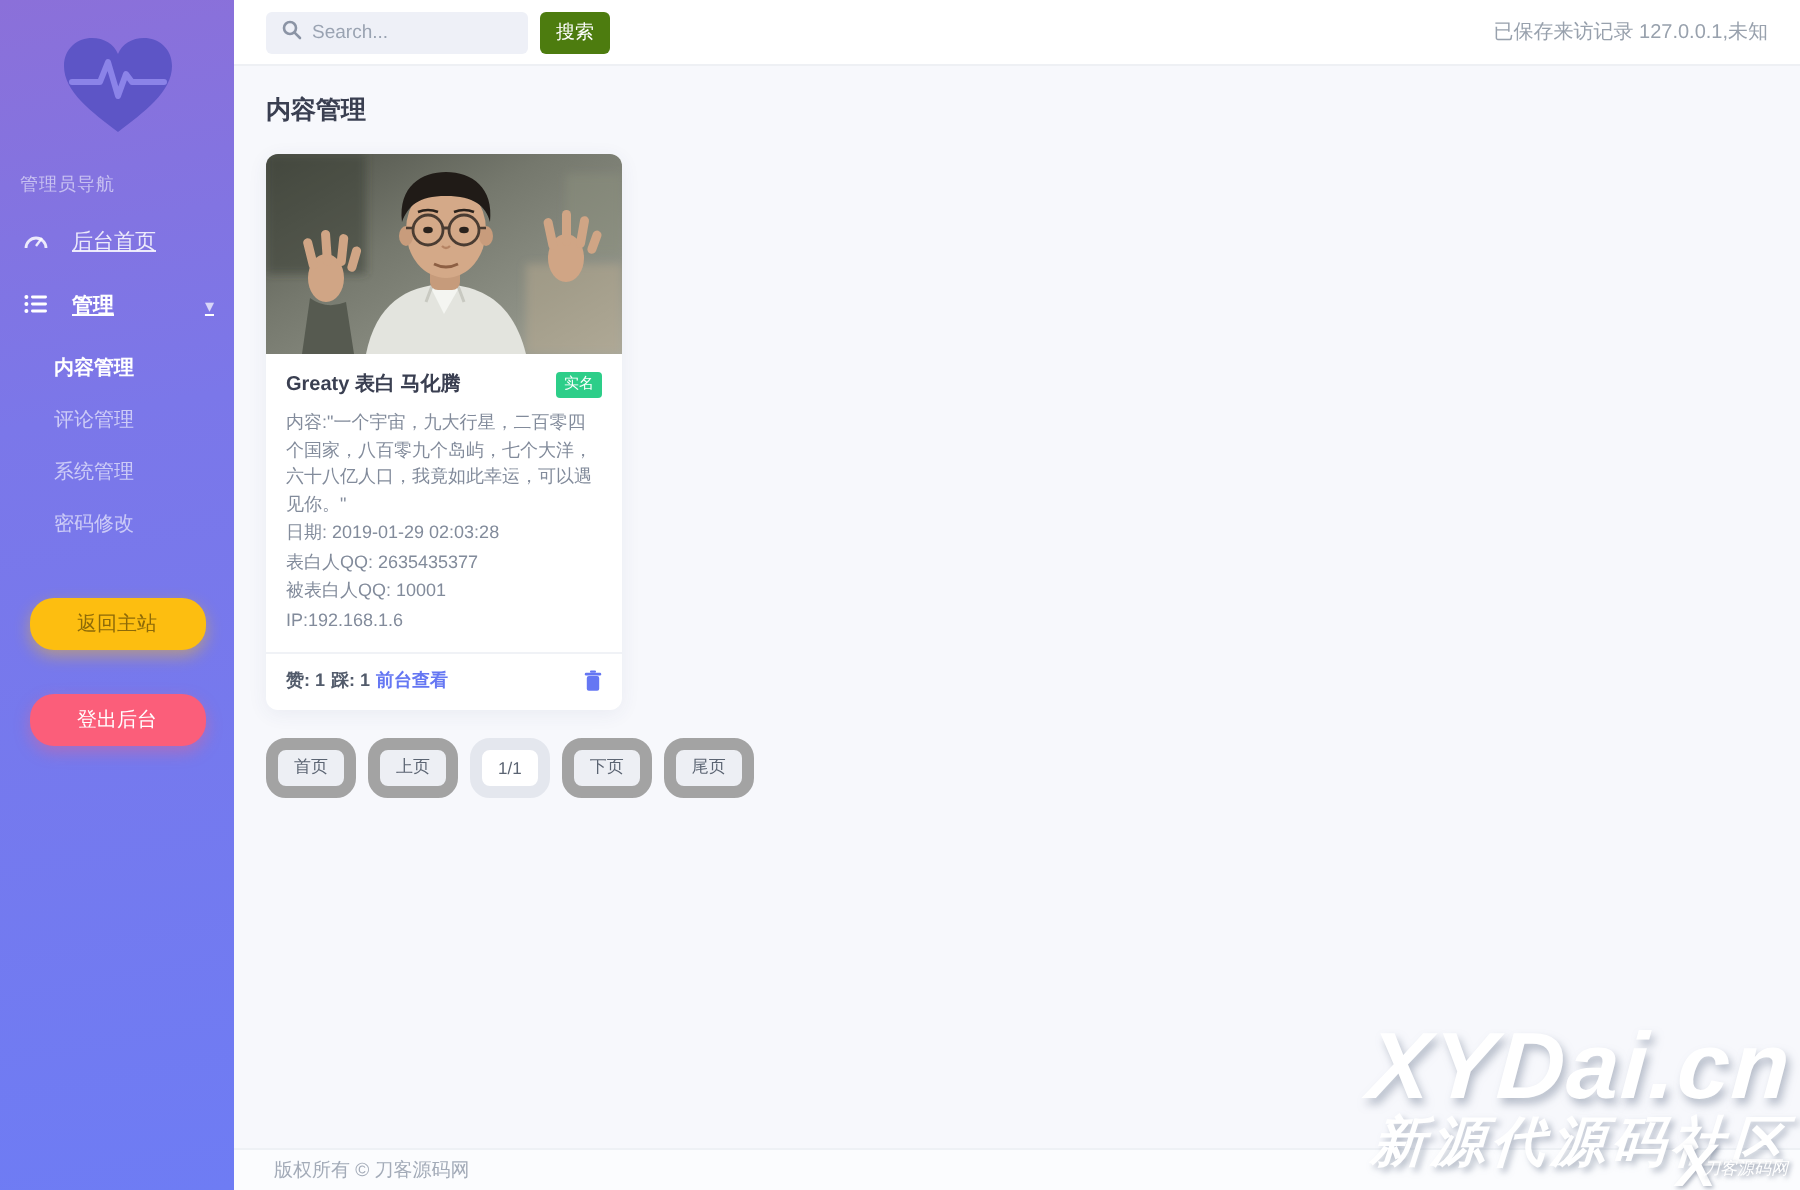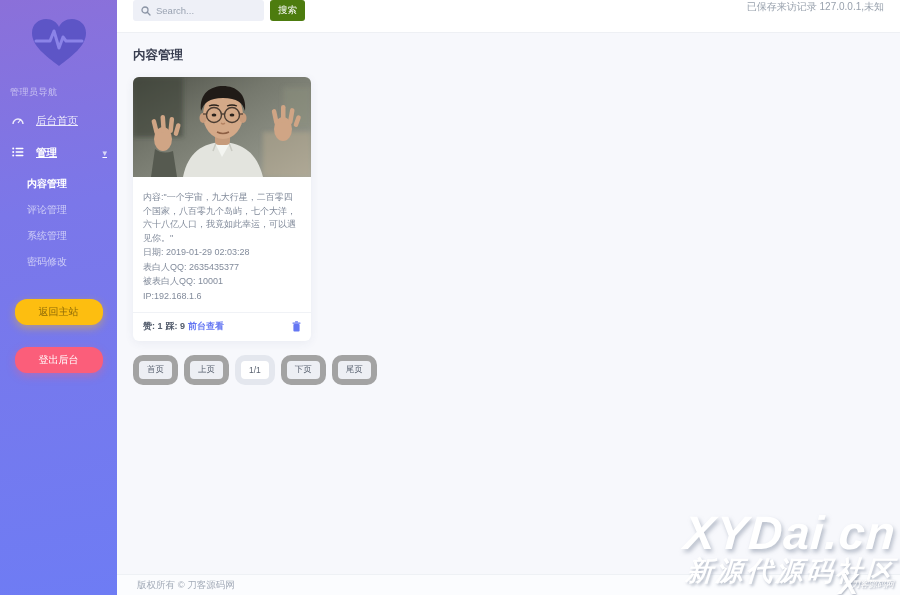--- a/index.html
+++ b/index.html
@@ -20,21 +20,21 @@
   .sub-item { padding:6px 10px 6px 27px; font-size:10px; color:rgba(255,255,255,.62); cursor:pointer; }
   .sub-item.active { color:#fff; font-weight:bold; }
   .pill-btn { display:block; width:88px; margin:14px auto 0 auto; border:none; border-radius:12px;
     padding:6px 0; font-size:10px; color:#fff; text-align:center; cursor:pointer;
     font-family:"Liberation Sans",sans-serif; }
   .pill-btn.yellow { background:#fdbe10; box-shadow:0 3px 8px rgba(253,190,16,.45); color:#8d6a08; margin-top:18px;}
   .pill-btn.pink { background:#fb5e7a; box-shadow:0 3px 8px rgba(251,94,122,.4); margin-top:22px; }
 
   
   .main { position:absolute; left:117px; top:0; width:783px; height:595px; background:#f7f8fc; }
-  .topbar { display:flex; align-items:flex-start; height:33px; background:#fff;
+  .topbar { display:flex; align-items:center; height:33px; background:#fff;
     border-bottom:1px solid #eef0f4; padding:0 16px; }
   .search-box { display:flex; align-items:center; gap:5px; background:#eef0f7; border-radius:3px;
     height:21px; width:131px; padding:0 8px; }
   .search-box input { border:none; outline:none; background:transparent; width:100%;
     font-size:9.5px; color:#55606e; font-family:"Liberation Sans",sans-serif; }
   .search-box input::placeholder { color:#9aa3b2; }
   .search-btn { margin-left:6px; background:#4d7c0f; color:#fff; border:none; border-radius:3px;
     height:21px; padding:0 8px; font-size:9.5px; cursor:pointer; font-family:"Liberation Sans",sans-serif; }
   .visit-log { margin-left:auto; font-size:10px; color:#98a1ad; }
 
@@ -212,32 +212,36 @@
               <ellipse cx="150" cy="52" rx="9" ry="12"></ellipse>
               <rect x="140" y="32" width="4.5" height="16" rx="2.2" transform="rotate(-12 142 40)"></rect>
               <rect x="148" y="28" width="4.5" height="18" rx="2.2" transform="rotate(0 150 37)"></rect>
               <rect x="156" y="31" width="4.5" height="16" rx="2.2" transform="rotate(10 158 39)"></rect>
               <rect x="162" y="38" width="4.5" height="12" rx="2.2" transform="rotate(20 164 44)"></rect>
             </g>
           </svg>
         </span>
 
         <div class="card-body">
+          <div class="card-title-row">
+            <span class="card-title">Greaty 表白 马化腾</span>
+            <span class="badge">实名</span>
+          </div>
           <div class="card-text">
             <div>内容:"一个宇宙，九大行星，二百零四个国家，八百零九个岛屿，七个大洋，六十八亿人口，我竟如此幸运，可以遇见你。"</div>
             <div>日期: 2019-01-29 02:03:28</div>
             <div>表白人QQ: 2635435377</div>
             <div>被表白人QQ: 10001</div>
             <div>IP:192.168.1.6</div>
           </div>
         </div>
 
         <div class="card-foot">
           <span class="sep">赞: 1</span>
-          <span class="sep">踩: 9</span>
+          <span class="sep">踩: 1</span>
           <a class="view-link">前台查看</a>
           <span class="trash">
             <svg width="9" height="11" viewBox="0 0 9 11">
               <rect x="1.4" y="3" width="6.2" height="7.4" rx="1" fill="#6577f3"></rect>
               <rect x="0.4" y="1.4" width="8.2" height="1.3" rx=".6" fill="#6577f3"></rect>
               <rect x="3" y="0.2" width="3" height="1.2" rx=".5" fill="#6577f3"></rect>
             </svg>
           </span>
         </div>
       </div>

